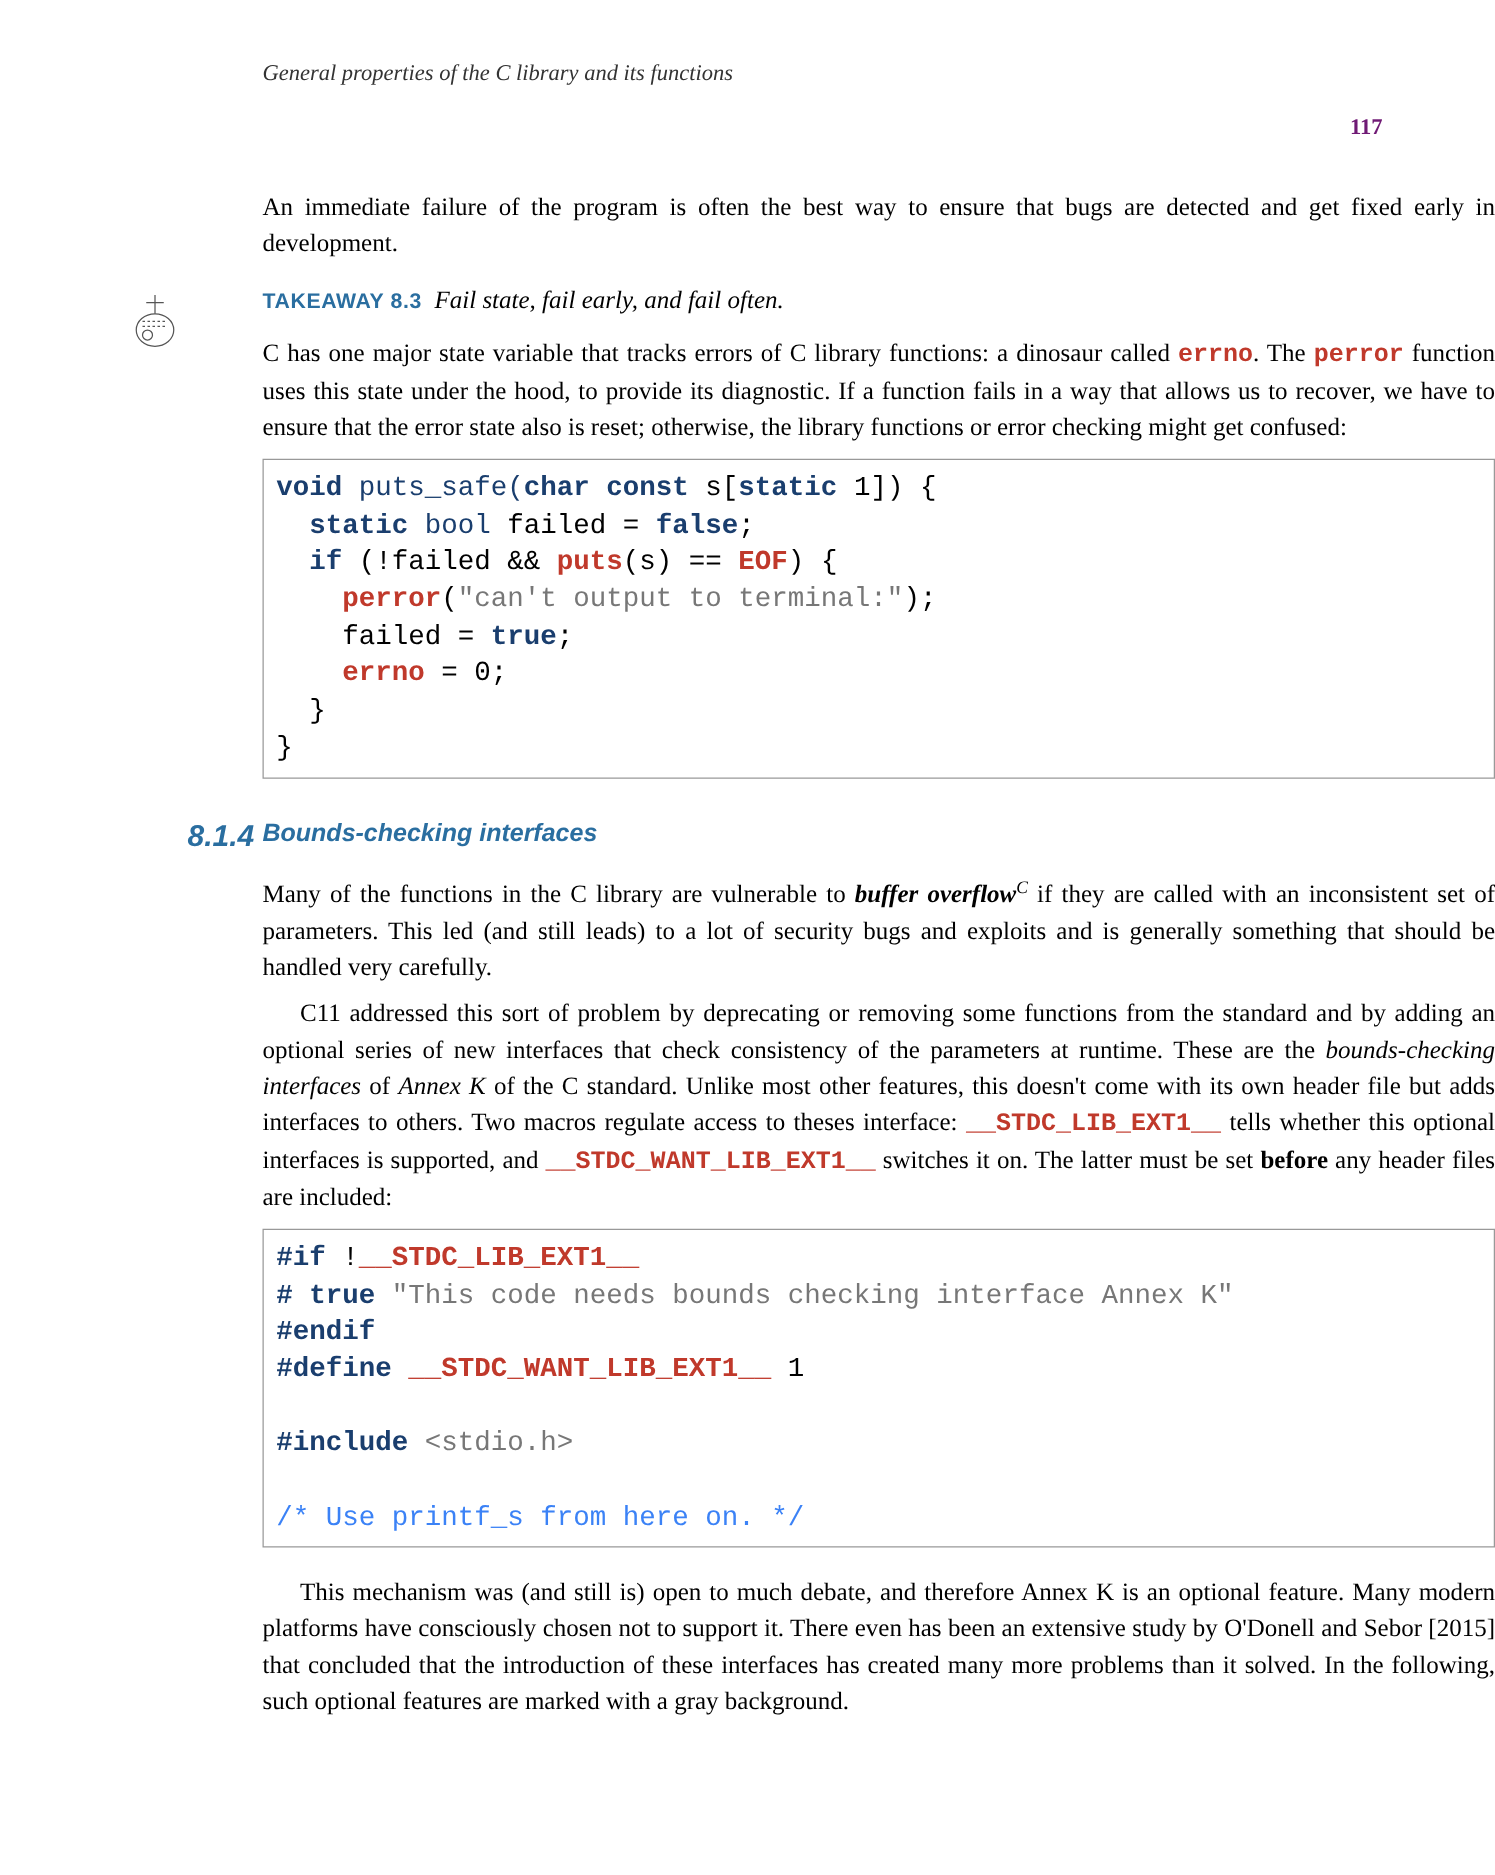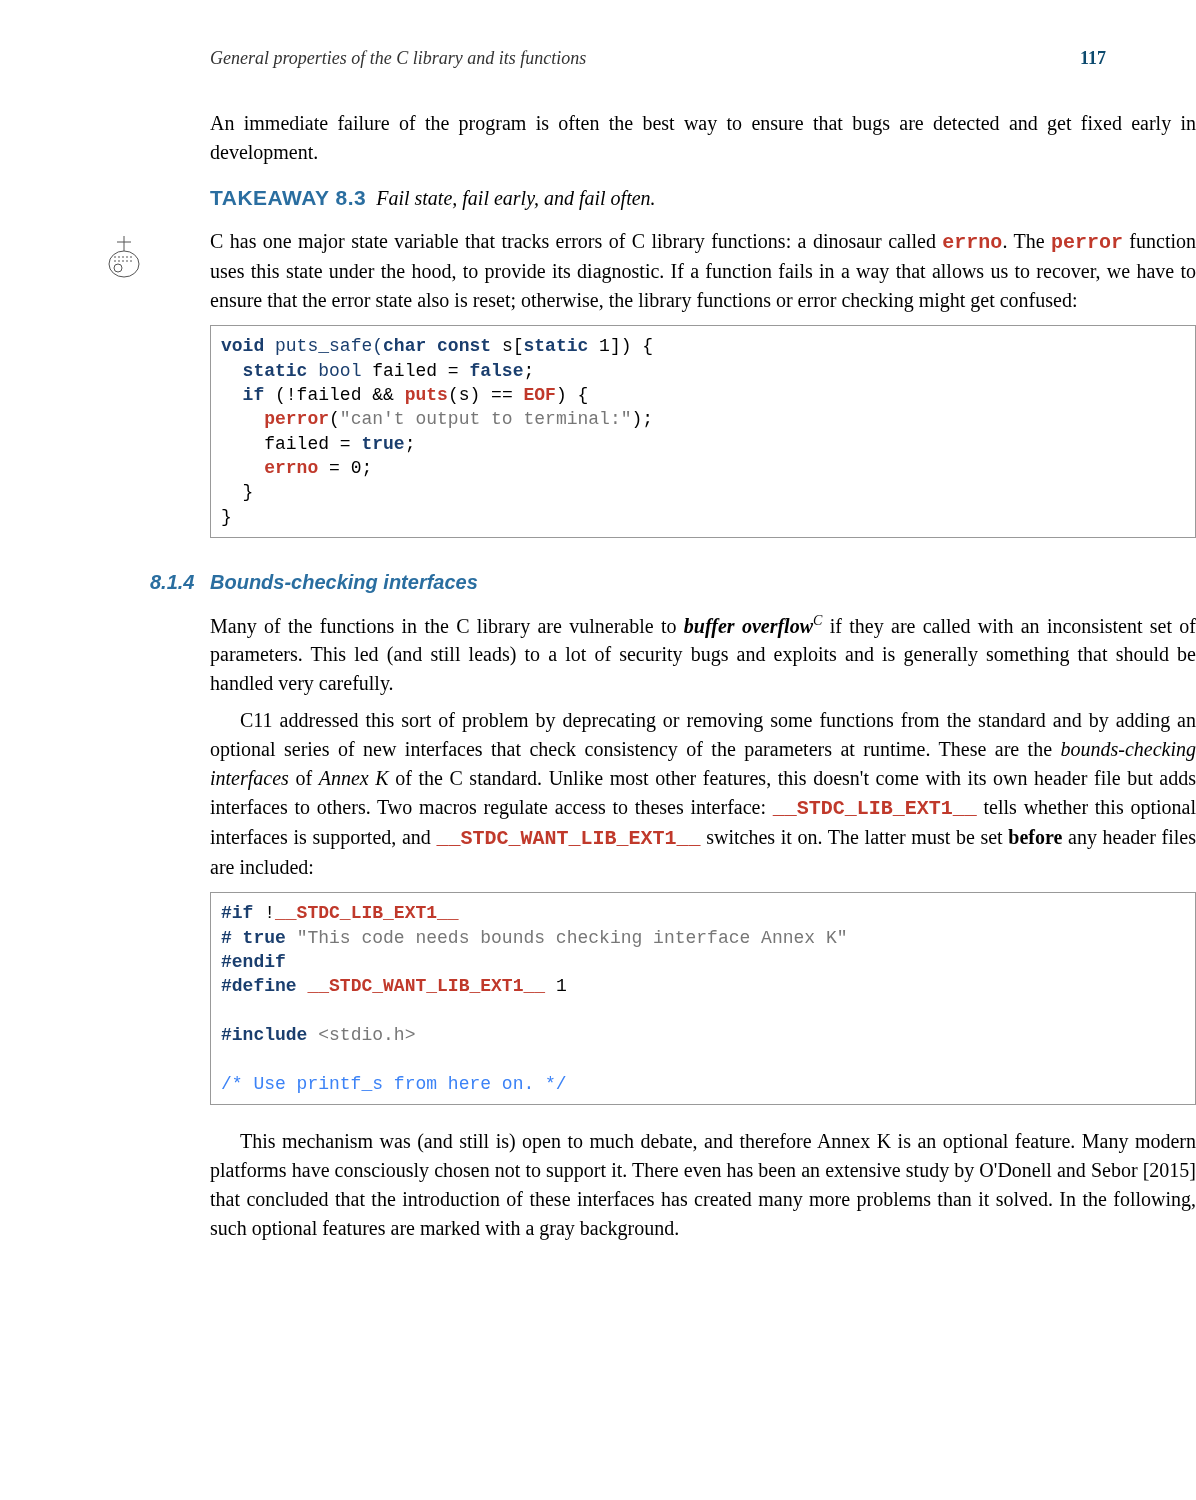--- a/index.html
+++ b/index.html
@@ -23,21 +23,22 @@
     padding: 0 90px 0 210px;
     font-size: 18px;
     margin-bottom: 40px;
   }
   .header-title {
     font-style: italic;
     color: #333;
   }
   .header-page {
     font-weight: bold;
-    color: #0c4a6e;
+    color: #701a75;
+    margin-top: 43px;
   }
   .content {
     margin-left: 210px;
     font-size: 20px;
     line-height: 1.45;
   }
   .content p {
     margin: 0 0 8px 0;
     text-align: justify;
   }
@@ -45,36 +46,36 @@
     text-indent: 1.5em;
   }
   .takeaway-line {
     margin: 16px 0 14px 0;
   }
   .takeaway-label {
     font-family: "Helvetica Neue", Arial, sans-serif;
     font-weight: bold;
     color: #2a6ea0;
     letter-spacing: 0.5px;
-    font-size: 21px;
+    font-size: 17px;
   }
   .takeaway-body {
     font-style: italic;
   }
   .code-inline {
     font-family: "Courier New", monospace;
     font-weight: bold;
     color: #c0392b;
   }
   .code-block {
     border: 1px solid #999;
     padding: 8px 10px;
     margin: 10px 0 22px 0;
     font-family: "Courier New", monospace;
-    font-size: 18px;
+    font-size: 22px;
     line-height: 1.35;
     white-space: pre;
     background: #fff;
   }
   .kw { color: #1a3e6e; font-weight: bold; }
   .fn { color: #1a3e6e; }
   .lib { color: #c0392b; font-weight: bold; }
   .ty { color: #1a3e6e; }
   .str { color: #777; }
   .cmt { color: #3b82f6; }
@@ -82,21 +83,21 @@
     display: flex;
     margin: 30px 0 14px 0;
     margin-left: -60px;
   }
   .section-num {
     width: 60px;
     font-family: "Helvetica Neue", Arial, sans-serif;
     font-weight: bold;
     font-style: italic;
     color: #2a6ea0;
-    font-size: 20px;
+    font-size: 24px;
   }
   .section-title {
     font-family: "Helvetica Neue", Arial, sans-serif;
     font-weight: bold;
     font-style: italic;
     color: #2a6ea0;
     font-size: 20px;
   }
   .margin-icon {
     position: absolute;

